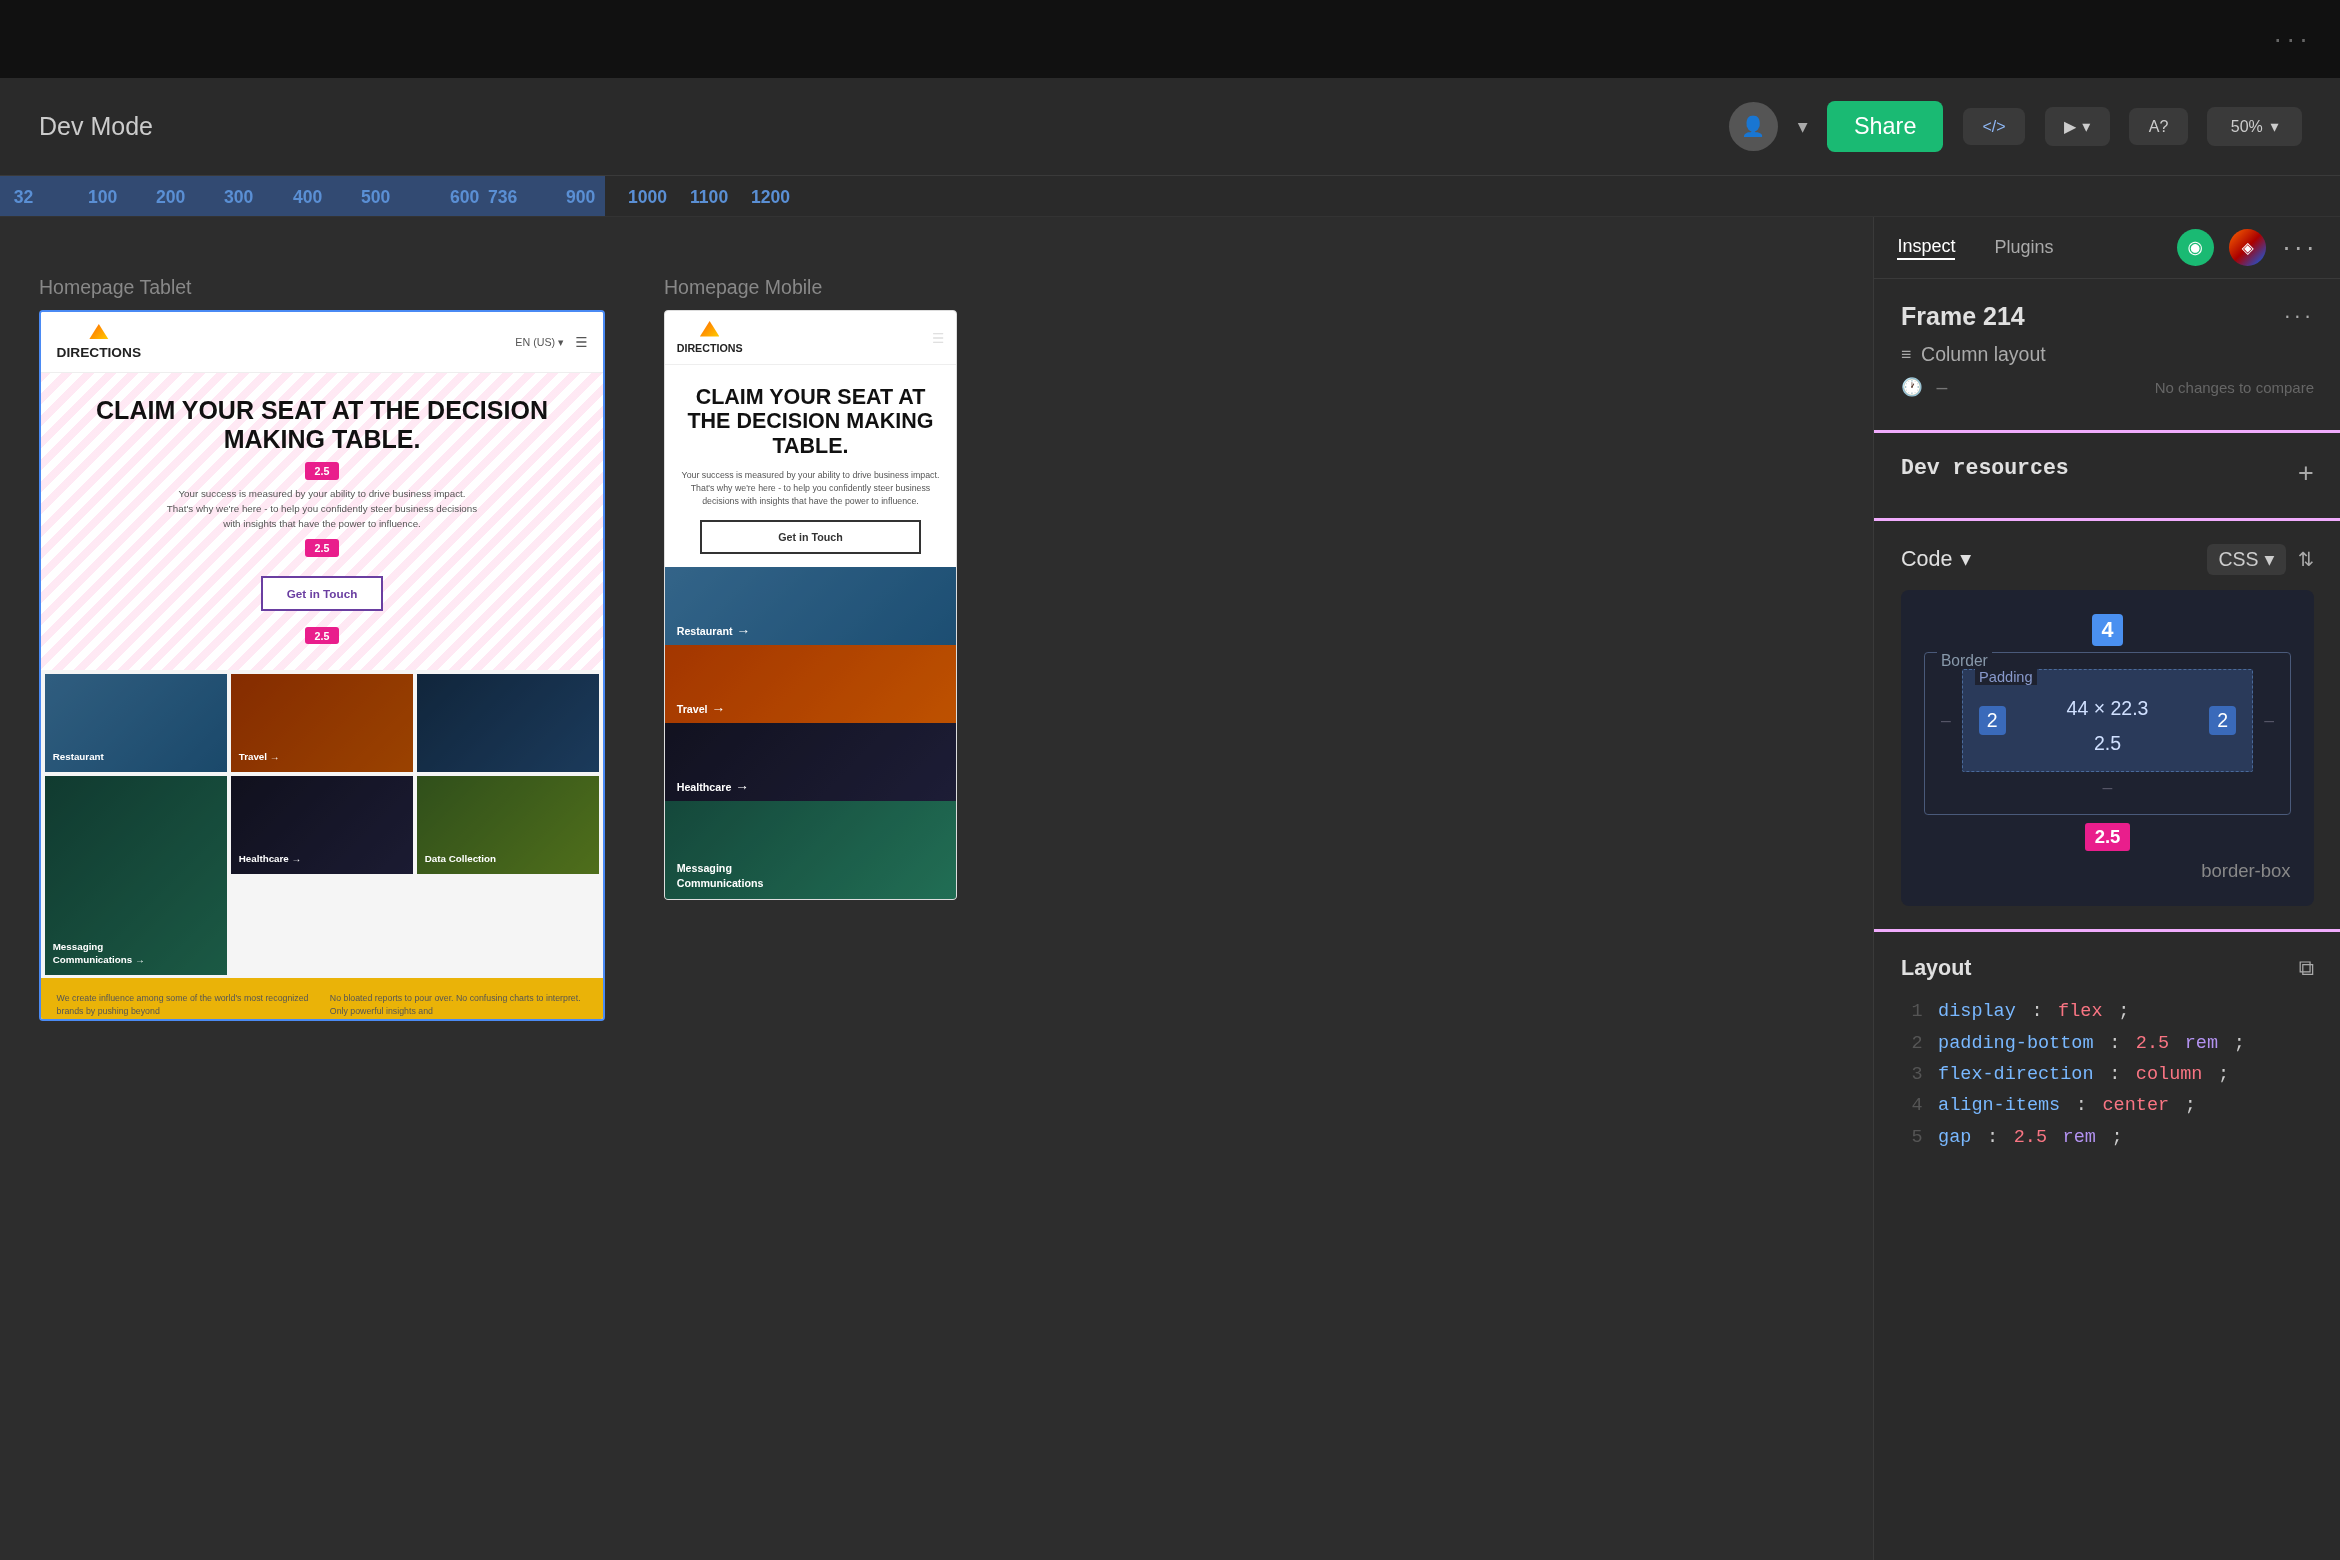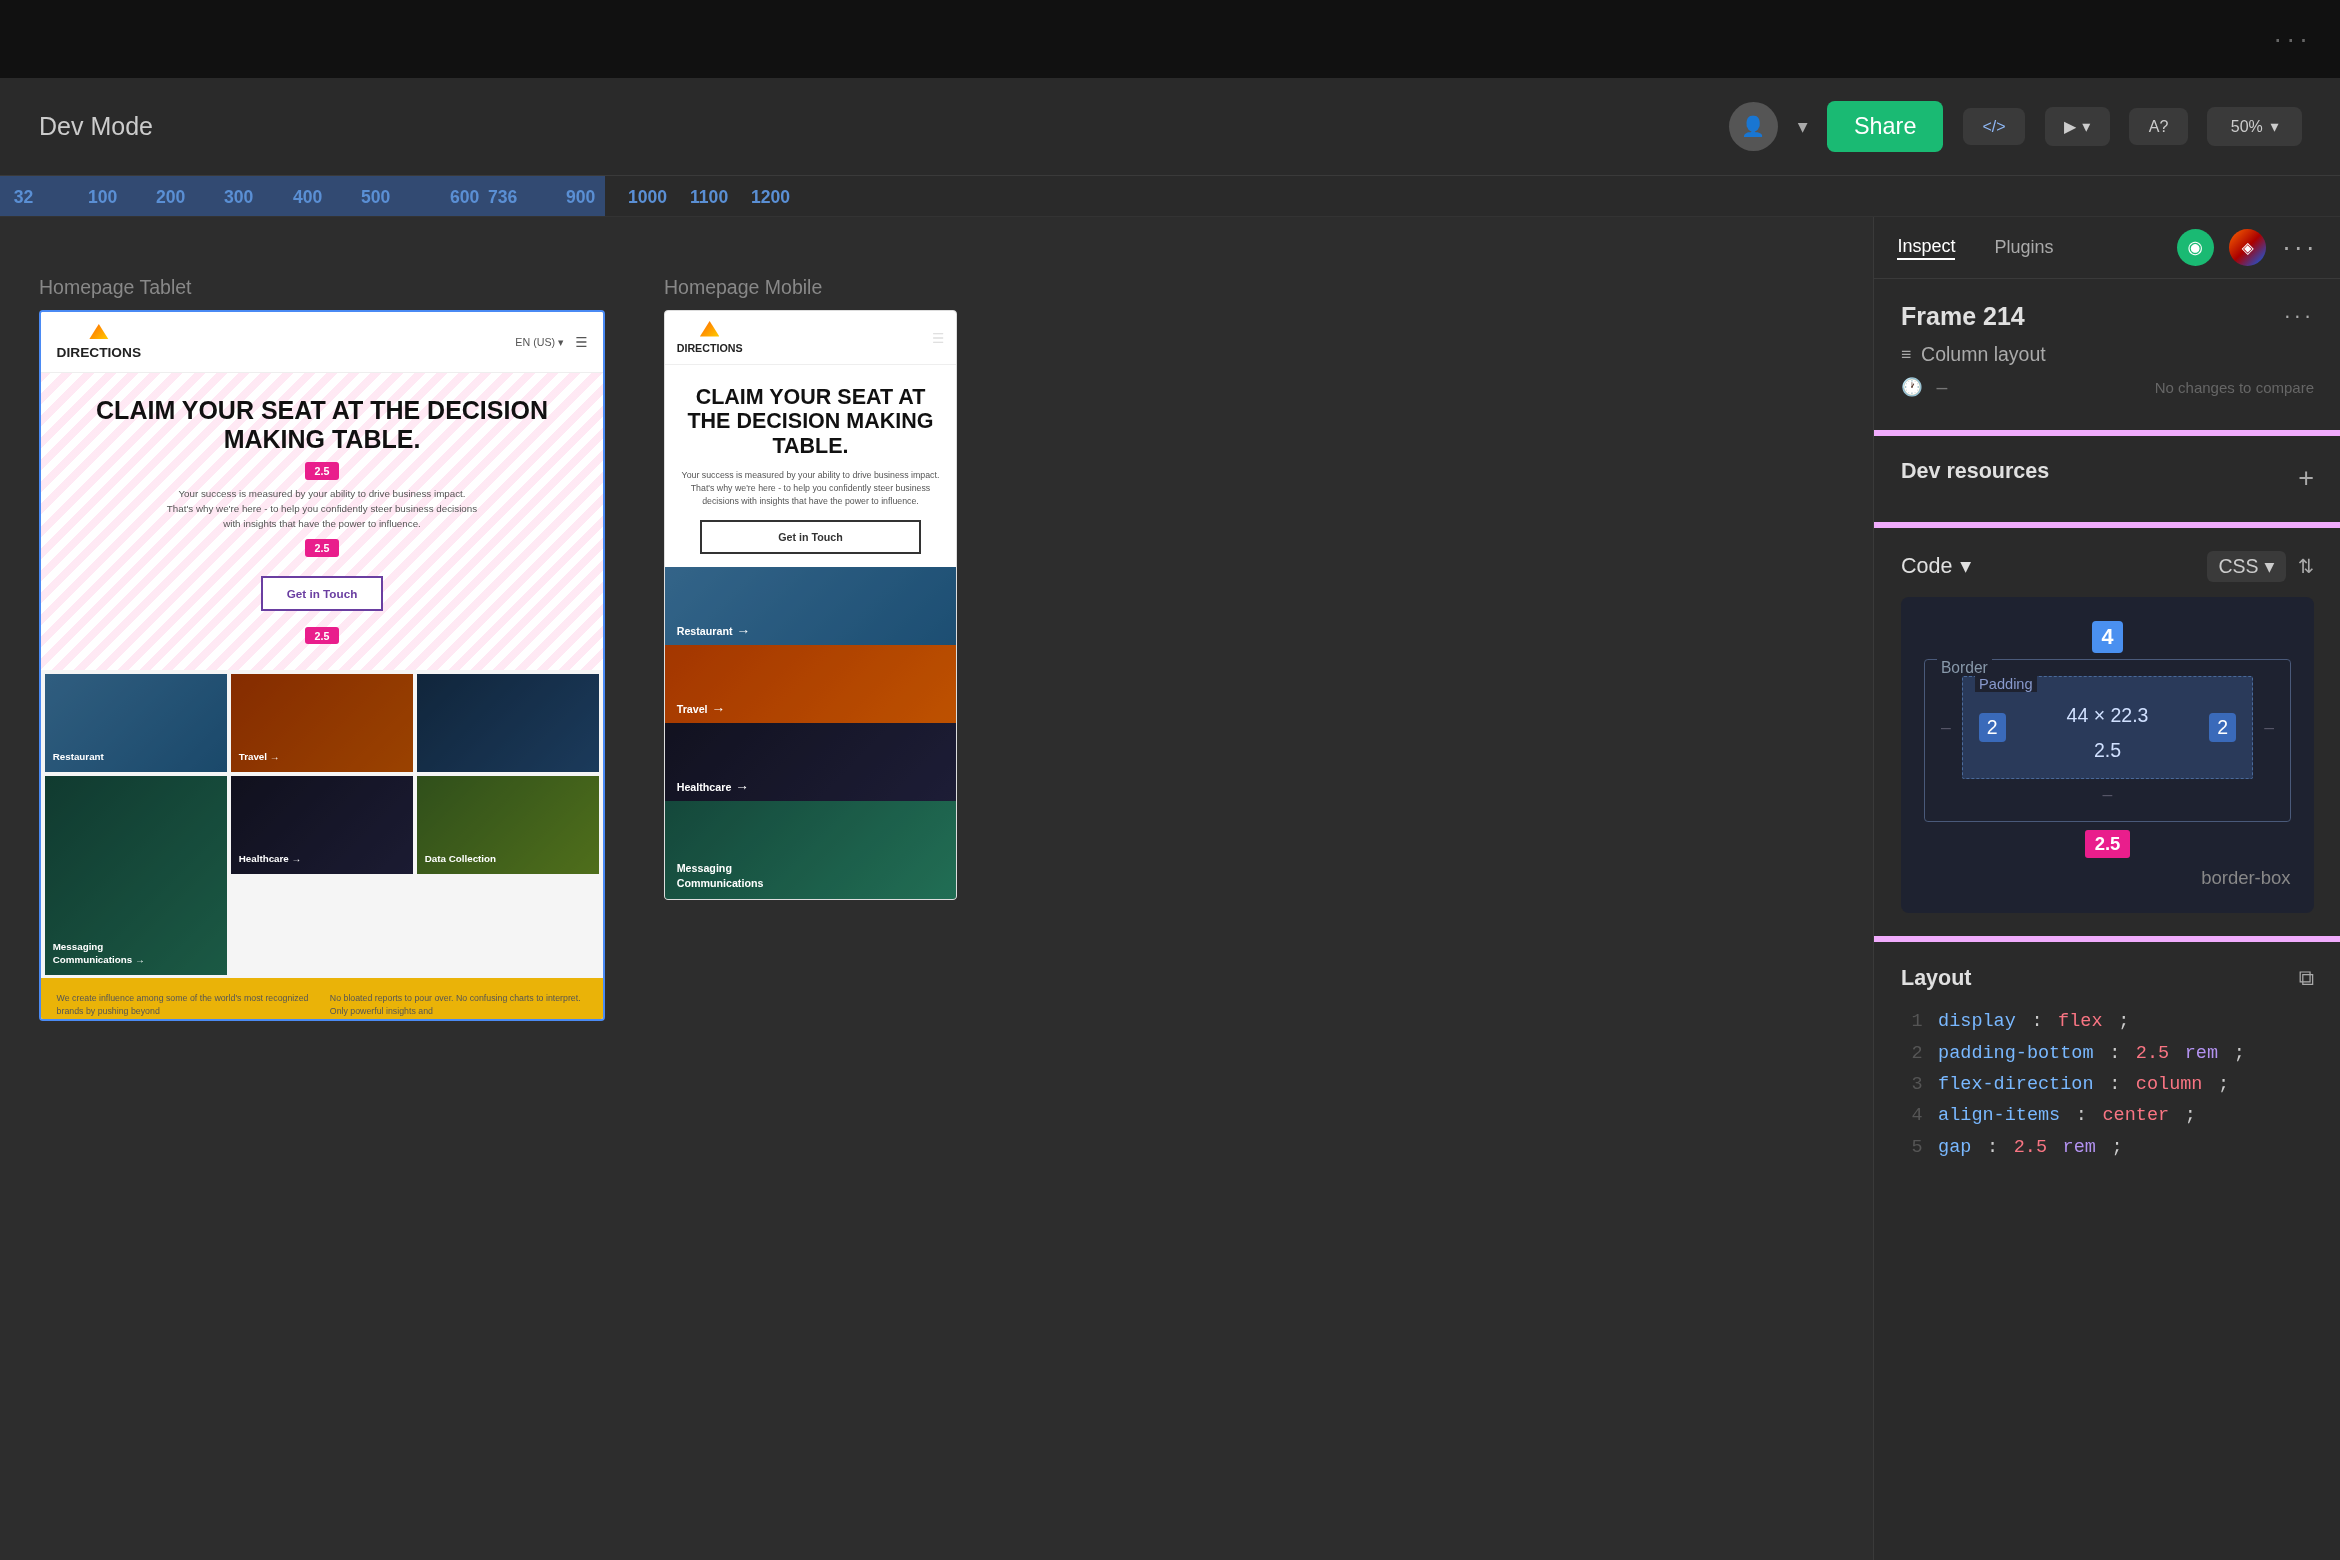--- a/index.html
+++ b/index.html
@@ -422,21 +422,21 @@
       display: flex;
       align-items: center;
       justify-content: center;
       cursor: pointer;
       font-size: 17.6px;
     }
     .icon-green { background: #1aba73; color: #fff; }
 
     .panel-section {
       padding: 23.4px 27px;
-      border-bottom: 6px solid #f0abfc;
+      border-bottom: 3px solid #f0abfc;
     }
     .panel-section-title {
       font-size: 21.5px;
       color: #e0e0e0;
       font-weight: 600;
       margin-bottom: 13.7px;
     }
     .panel-row {
       display: flex;
       align-items: center;
@@ -471,20 +471,21 @@
       gap: 9.8px;
       font-size: 19.5px;
       color: #aaa;
     }
 
     
     .dev-resources-header {
       display: flex;
       align-items: center;
       justify-content: space-between;
+      font-family: Liberation Mono, monospace;
     }
     .plus-btn {
       font-size: 27px;
       color: #aaa;
       cursor: pointer;
     }
 
     
     .code-header {
       display: flex;

